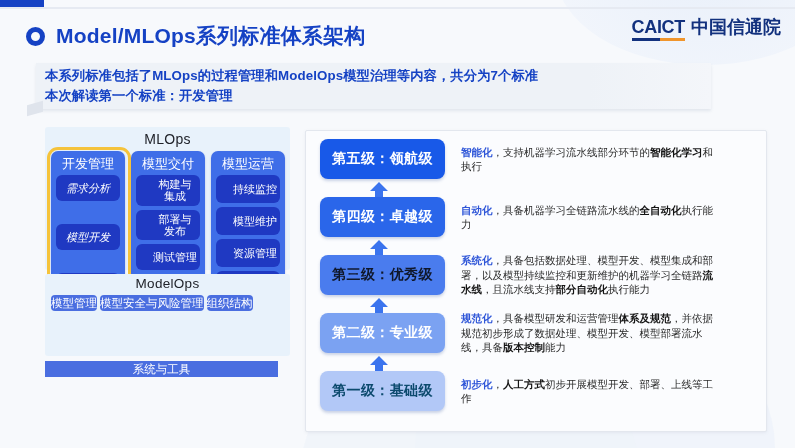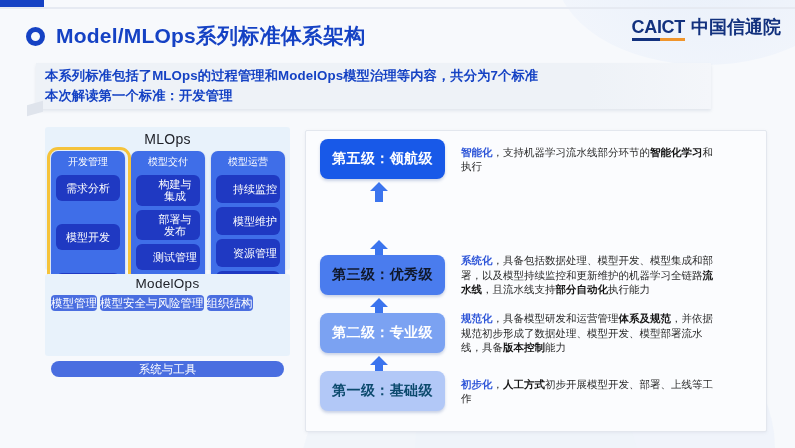--- a/index.html
+++ b/index.html
@@ -99,35 +99,35 @@
   .cols{
     position:absolute;left:6px;top:24px;display:flex;gap:6px;
   }
   .col{
     position:relative;width:74px;height:153px;
     background:#3f6ee8;border-radius:7px;
     box-shadow:0 1px 2px rgba(30,60,140,.25);
   }
   .col-head{
     position:absolute;left:0;top:4px;width:100%;text-align:center;
-    font-size:10px;color:#ffffff;font-weight:normal;
+    font-size:13px;color:#ffffff;font-weight:normal;
   }
   .col-items{
     position:absolute;left:5px;top:24px;width:64px;height:124px;
     display:flex;flex-direction:column;gap:4px;
   }
   .col-items.spread{justify-content:space-between;}
   .chip{
     background:#1f39c2;border-radius:6px;color:#ffffff;
     font-size:11px;line-height:1.12;
     display:flex;align-items:center;justify-content:center;text-align:center;
     padding:3px 1px;box-sizing:border-box;
   }
   .col-items:not(.spread) .chip{flex:1;padding-left:15px;}
-  .col-items.spread .chip{height:26px;}
+  .col-items.spread .chip{height:26px;font-style:italic;}
   .chip.two-line{white-space:pre-line;}
 
   .highlight-ring{
     position:absolute;left:2px;top:20px;width:84px;height:161px;
     border:3px solid #f5c33b;border-radius:11px;box-sizing:border-box;
     pointer-events:none;
   }
 
   .modelops-box{
     position:relative;margin-top:4px;width:245px;height:82px;
@@ -139,22 +139,22 @@
   }
   .bars{
     position:absolute;left:6px;top:21px;width:233px;
     display:flex;gap:3px;
   }
   .bar{
     height:16px;background:#4a6ee0;border-radius:4px;color:#fff;
     font-size:11.5px;display:flex;align-items:center;justify-content:center;
   }
   .tools-bar{
-    margin-top:5px;margin-left:6px;width:233px;height:16px;
-    background:#4a6ee0;border-radius:8px;color:#fff;font-size:11.5px;
+    margin-top:5px;width:233px;height:16px;
+    background:#4a6ee0;border-radius:0;color:#fff;font-size:11.5px;
     display:flex;align-items:center;justify-content:center;
   }
 
   
   .right-panel{
     position:absolute;left:305px;top:130px;width:445px;height:300px;
     background:#fbfcfe;border:1px solid #e3e7ee;border-radius:2px;
     box-shadow:0 1px 3px rgba(140,150,170,.12);
     padding-left:15px;
   }
@@ -253,20 +253,24 @@
   <div class="right-panel" id="right-panel">
       <div class="level-row" style="top: 5px;">
         <div class="level-badge" style="background: rgb(24, 89, 232); color: rgb(255, 255, 255);">第五级：领航级</div>
         <div class="level-desc"><span class="kw">智能化</span><span>，支持机器学习流水线部分环节的</span><b>智能化学习</b><span>和执行</span></div>
       </div>
       <div class="arrow" style="top: 50px;">
         <svg width="22" height="22" viewBox="0 0 22 22">
           <path d="M11 1 L20 10 L15 10 L15 21 L7 21 L7 10 L2 10 Z" fill="#3b74ee"></path>
         </svg>
       </div>
+      <div class="level-row" style="top: 63px;">
+        <div class="level-badge" style="background: rgb(42, 102, 234); color: rgb(255, 255, 255);">第四级：卓越级</div>
+        <div class="level-desc"><span class="kw">自动化</span><span>，具备机器学习全链路流水线的</span><b>全自动化</b><span>执行能力</span></div>
+      </div>
       <div class="arrow" style="top: 108px;">
         <svg width="22" height="22" viewBox="0 0 22 22">
           <path d="M11 1 L20 10 L15 10 L15 21 L7 21 L7 10 L2 10 Z" fill="#3b74ee"></path>
         </svg>
       </div>
       <div class="level-row" style="top: 121px;">
         <div class="level-badge" style="background: rgb(74, 124, 238); color: #0f172a;">第三级：优秀级</div>
         <div class="level-desc"><span class="kw">系统化</span><span>，具备包括数据处理、模型开发、模型集成和部署，以及模型持续监控和更新维护的机器学习全链路</span><b>流水线</b><span>，且流水线支持</span><b>部分自动化</b><span>执行能力</span></div>
       </div>
       <div class="arrow" style="top: 166px;">

